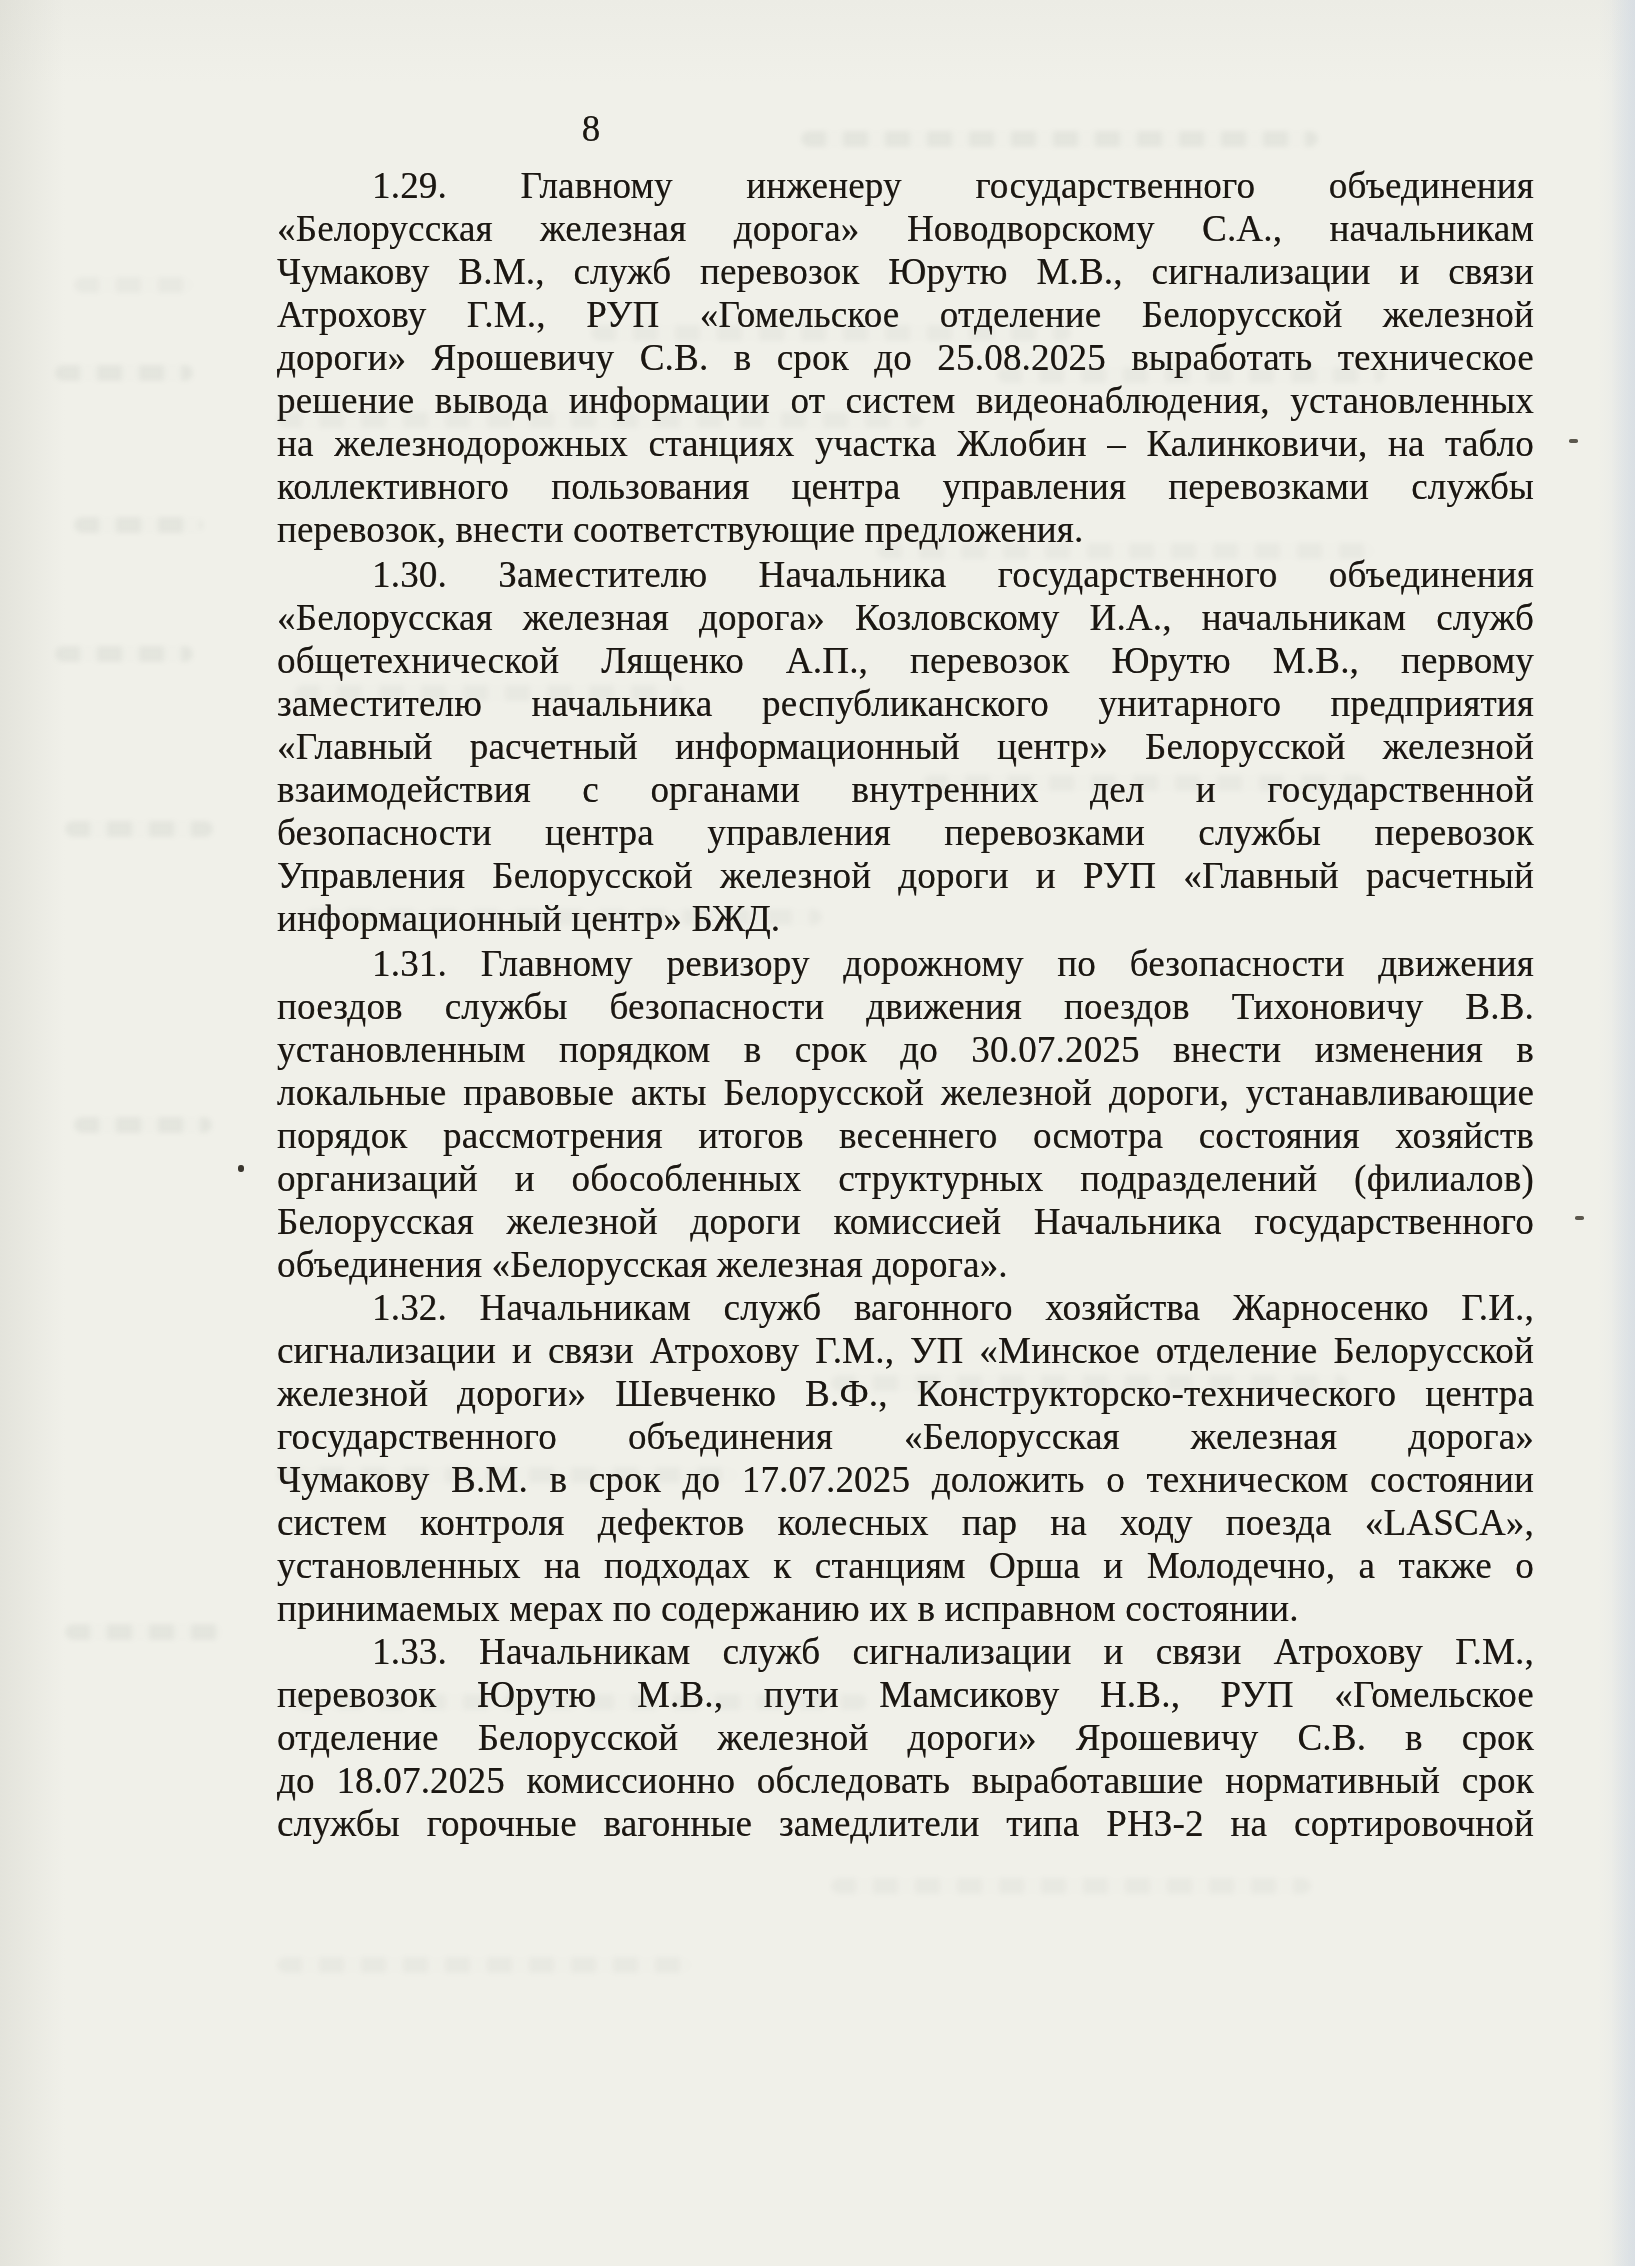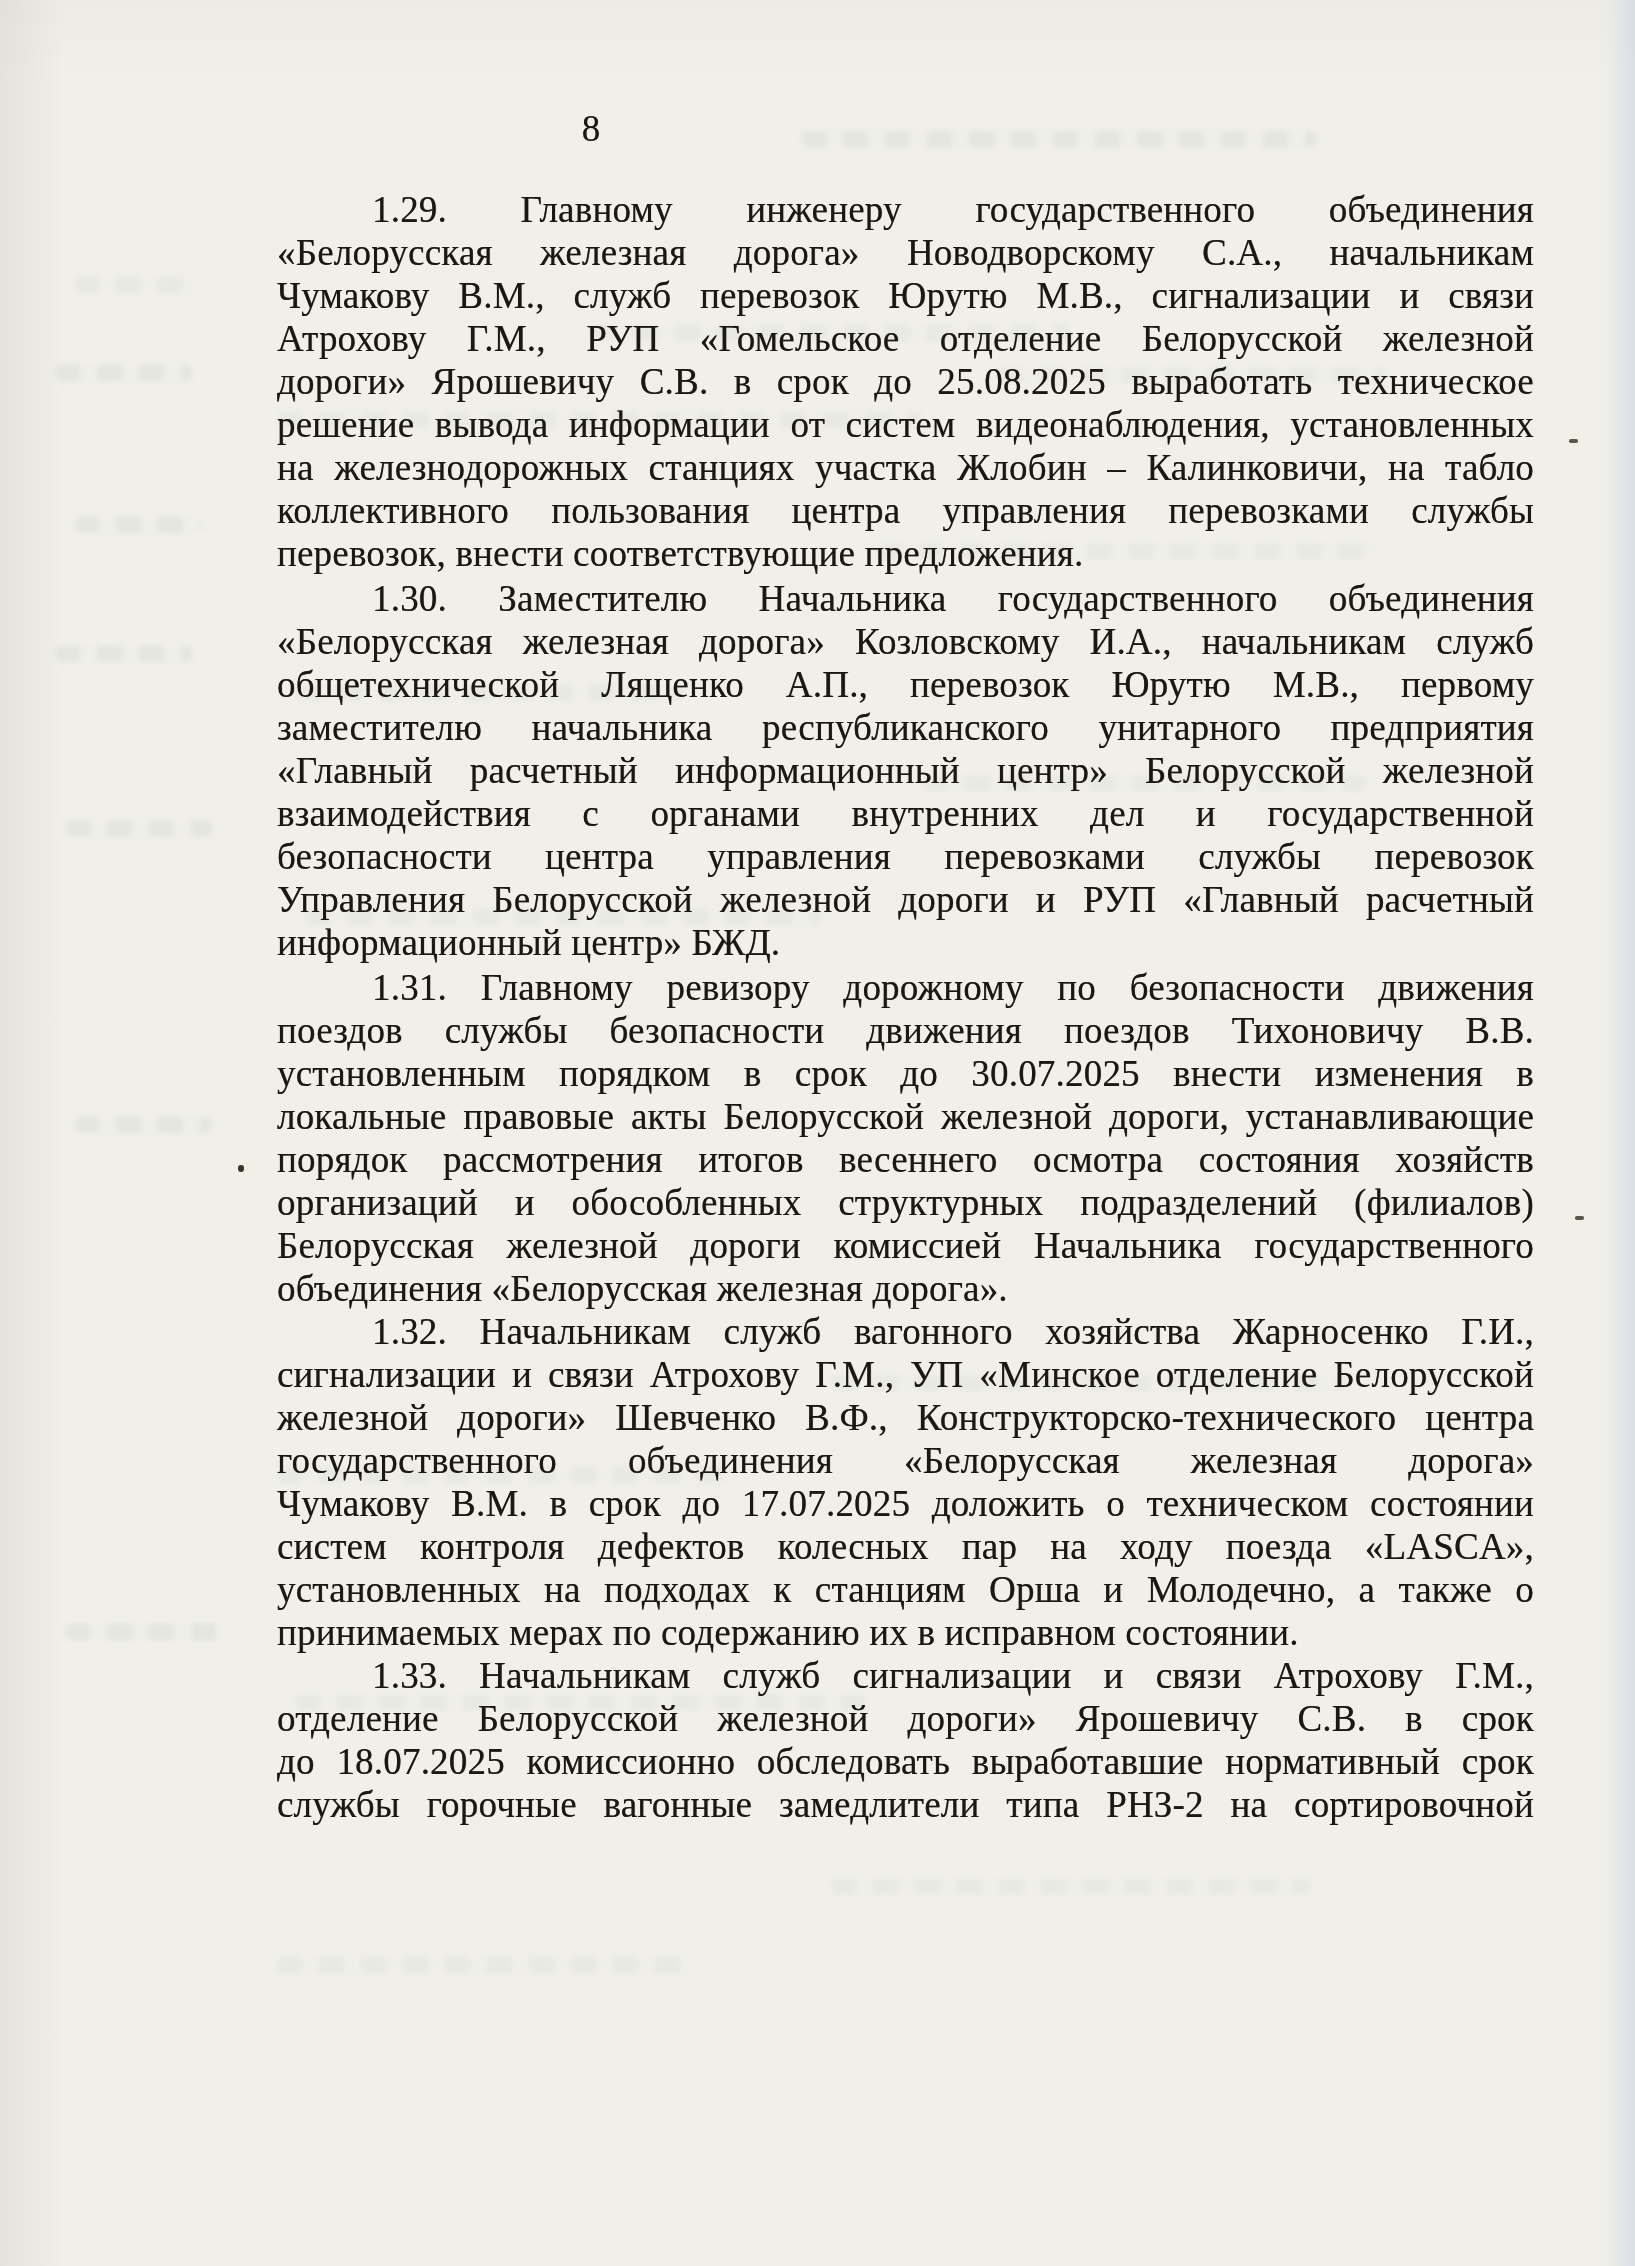--- a/index.html
+++ b/index.html
@@ -20,21 +20,21 @@
   
   .pagenum {
     position:absolute; left:554px; top:107px; width:74px;
     font-size:37px; line-height:43px; text-align:center;
     color:#1b1812;
     text-shadow:0 0 0.6px rgba(27,24,18,0.55);
   }
 
   
   .textblock {
-    position:absolute; left:277px; top:188px; width:1257px;
+    position:absolute; left:277px; top:164px; width:1257px;
     font-size:37px; line-height:43px;
     color:#1b1712;
     text-shadow:0 0 0.6px rgba(27,23,18,0.5), 0.4px 0.4px 0.5px rgba(27,23,18,0.25);
     letter-spacing:0.2px;
   }
   .para { margin:0; }
   .para.gap { margin-top:2px; }
   .ln { text-align:justify; text-align-last:justify; }
   .ln.ind { text-indent:95px; }
   .ln.end { text-align-last:left; }
@@ -140,20 +140,21 @@
       <div class="ln">железной дороги» Шевченко В.Ф., Конструкторско-технического центра</div>
       <div class="ln">государственного объединения «Белорусская железная дорога»</div>
       <div class="ln">Чумакову В.М. в срок до 17.07.2025 доложить о техническом состоянии</div>
       <div class="ln">систем контроля дефектов колесных пар на ходу поезда «LASCA»,</div>
       <div class="ln">установленных на подходах к станциям Орша и Молодечно, а также о</div>
       <div class="ln end">принимаемых мерах по содержанию их в исправном состоянии.</div>
     </div>
 
     <div class="para">
       <div class="ln ind">1.33. Начальникам служб сигнализации и связи Атрохову Г.М.,</div>
+      <div class="ln">перевозок Юрутю М.В., пути Мамсикову Н.В., РУП «Гомельское</div>
       <div class="ln">отделение Белорусской железной дороги» Ярошевичу С.В. в срок</div>
       <div class="ln">до 18.07.2025 комиссионно обследовать выработавшие нормативный срок</div>
       <div class="ln">службы горочные вагонные замедлители типа РНЗ-2 на сортировочной</div>
     </div>
 
   </div>
 </div>
 
 
 </body></html>

